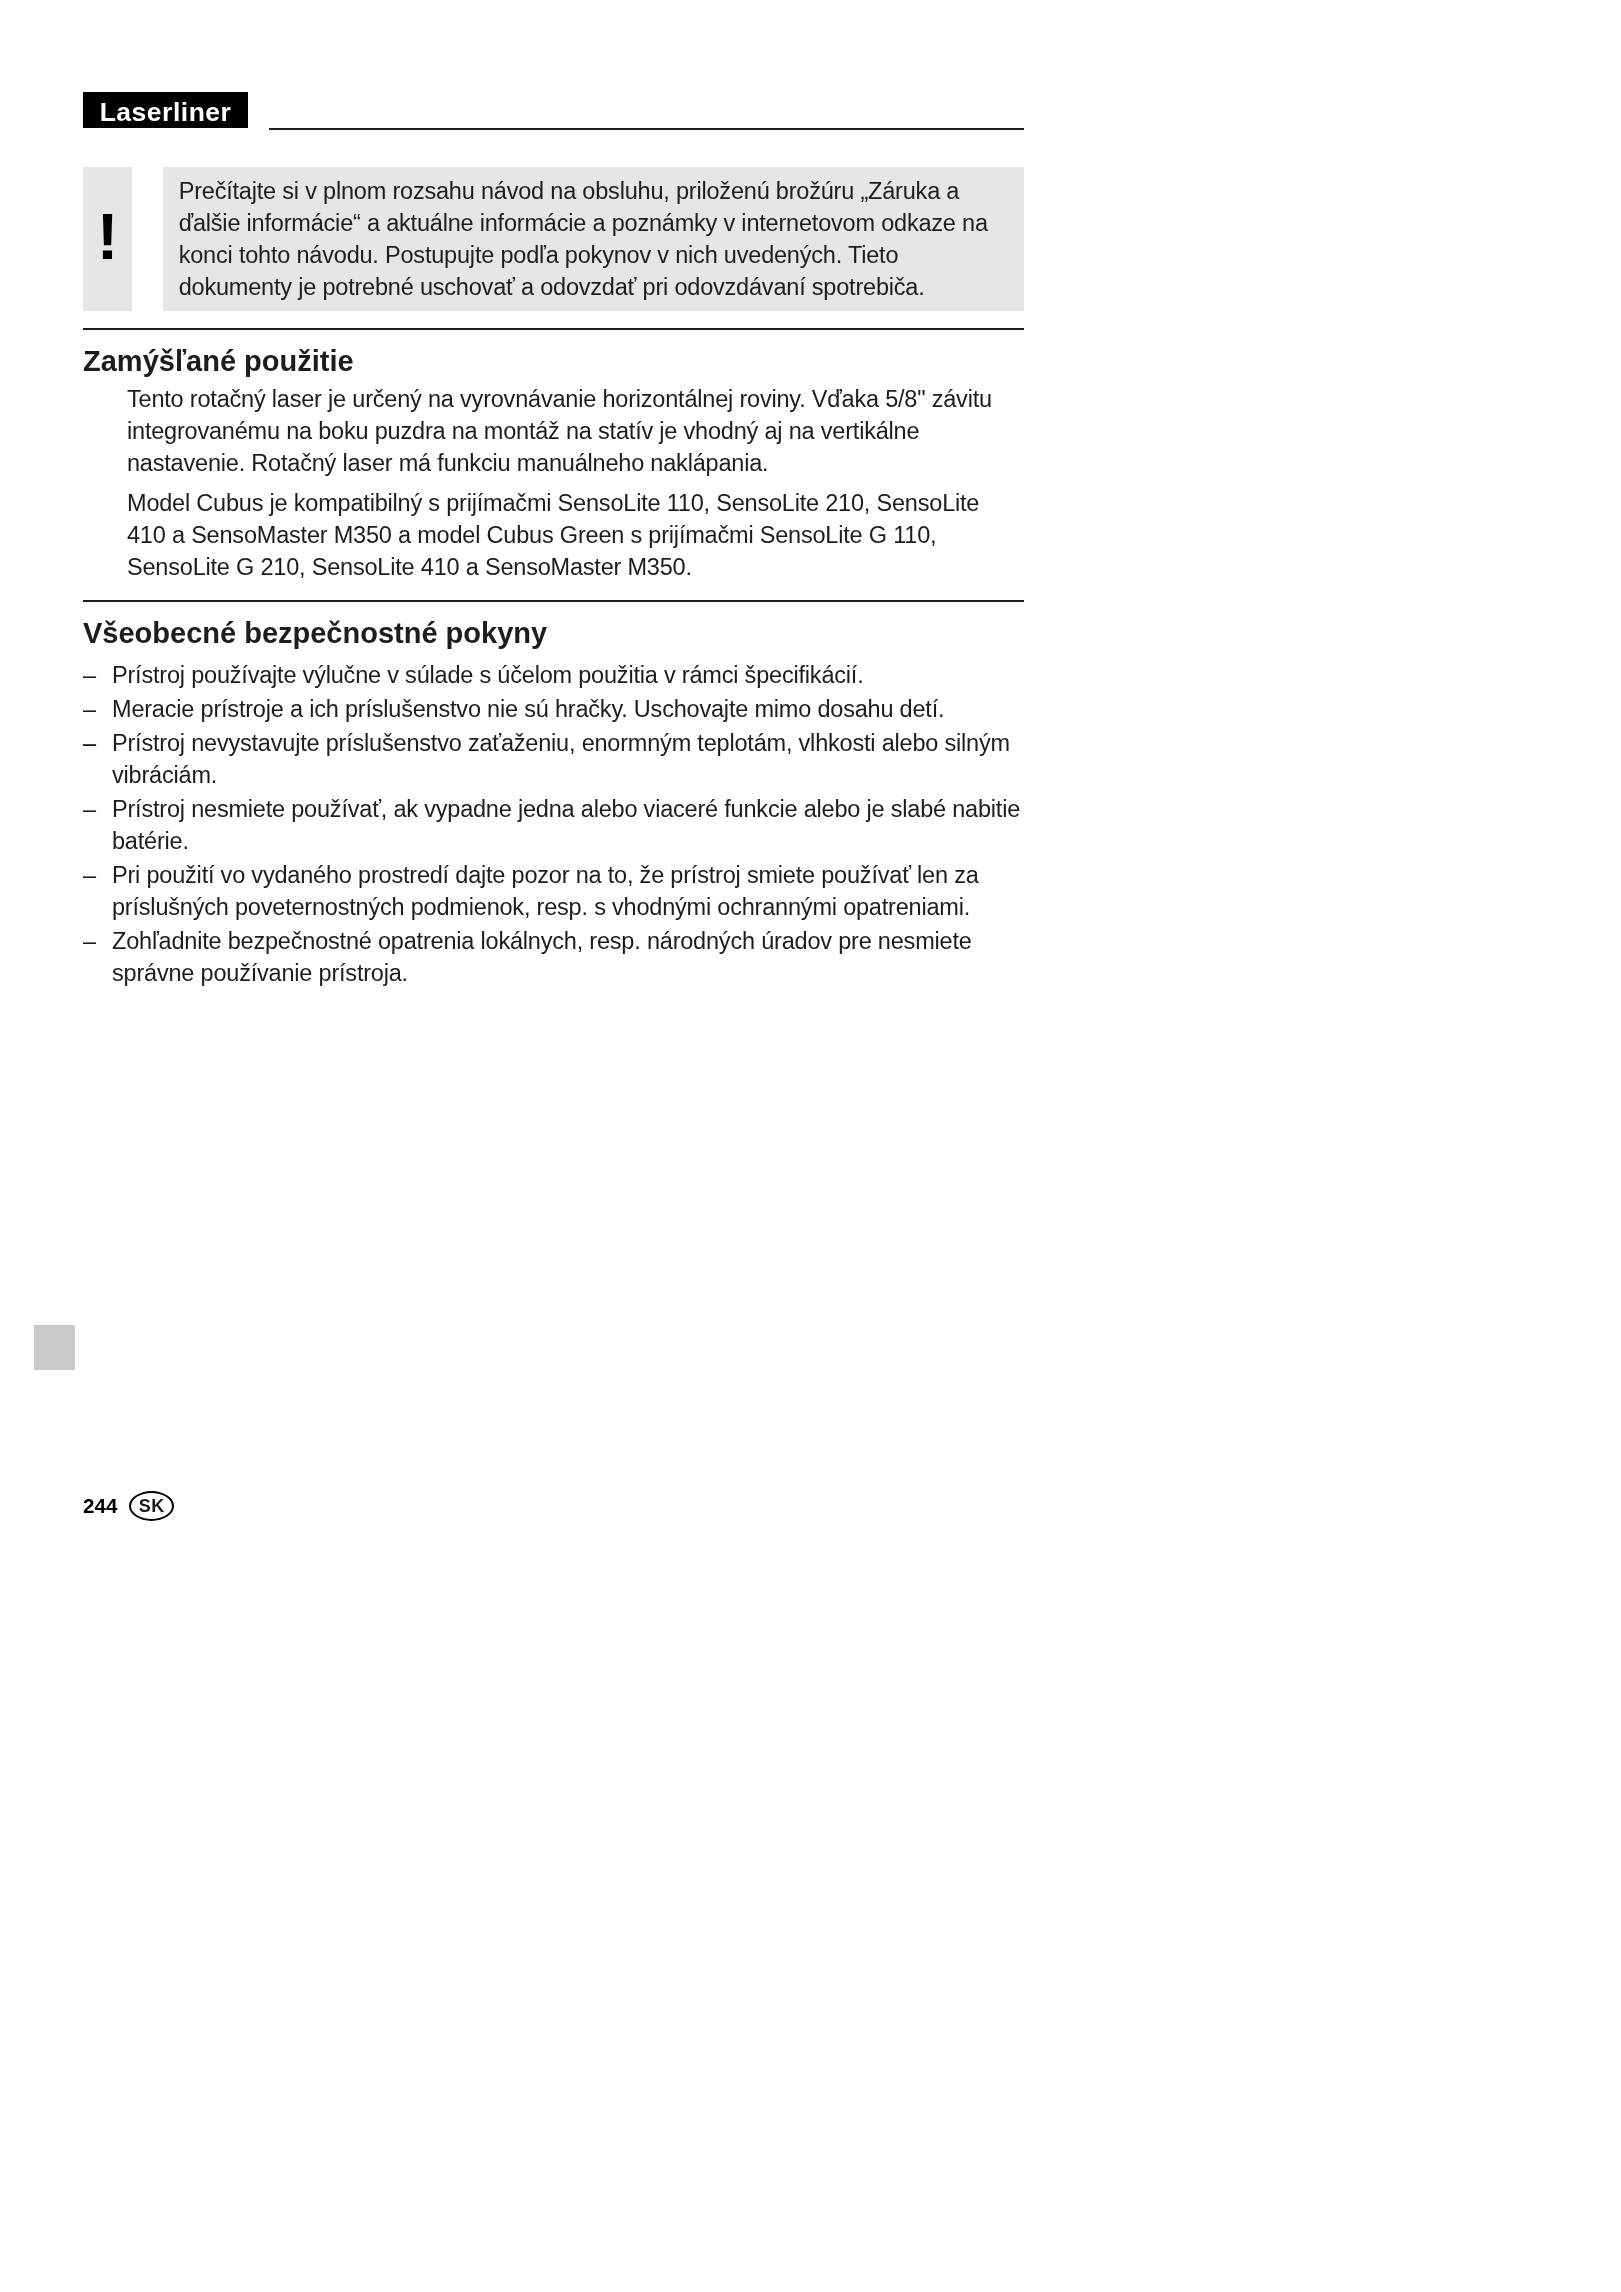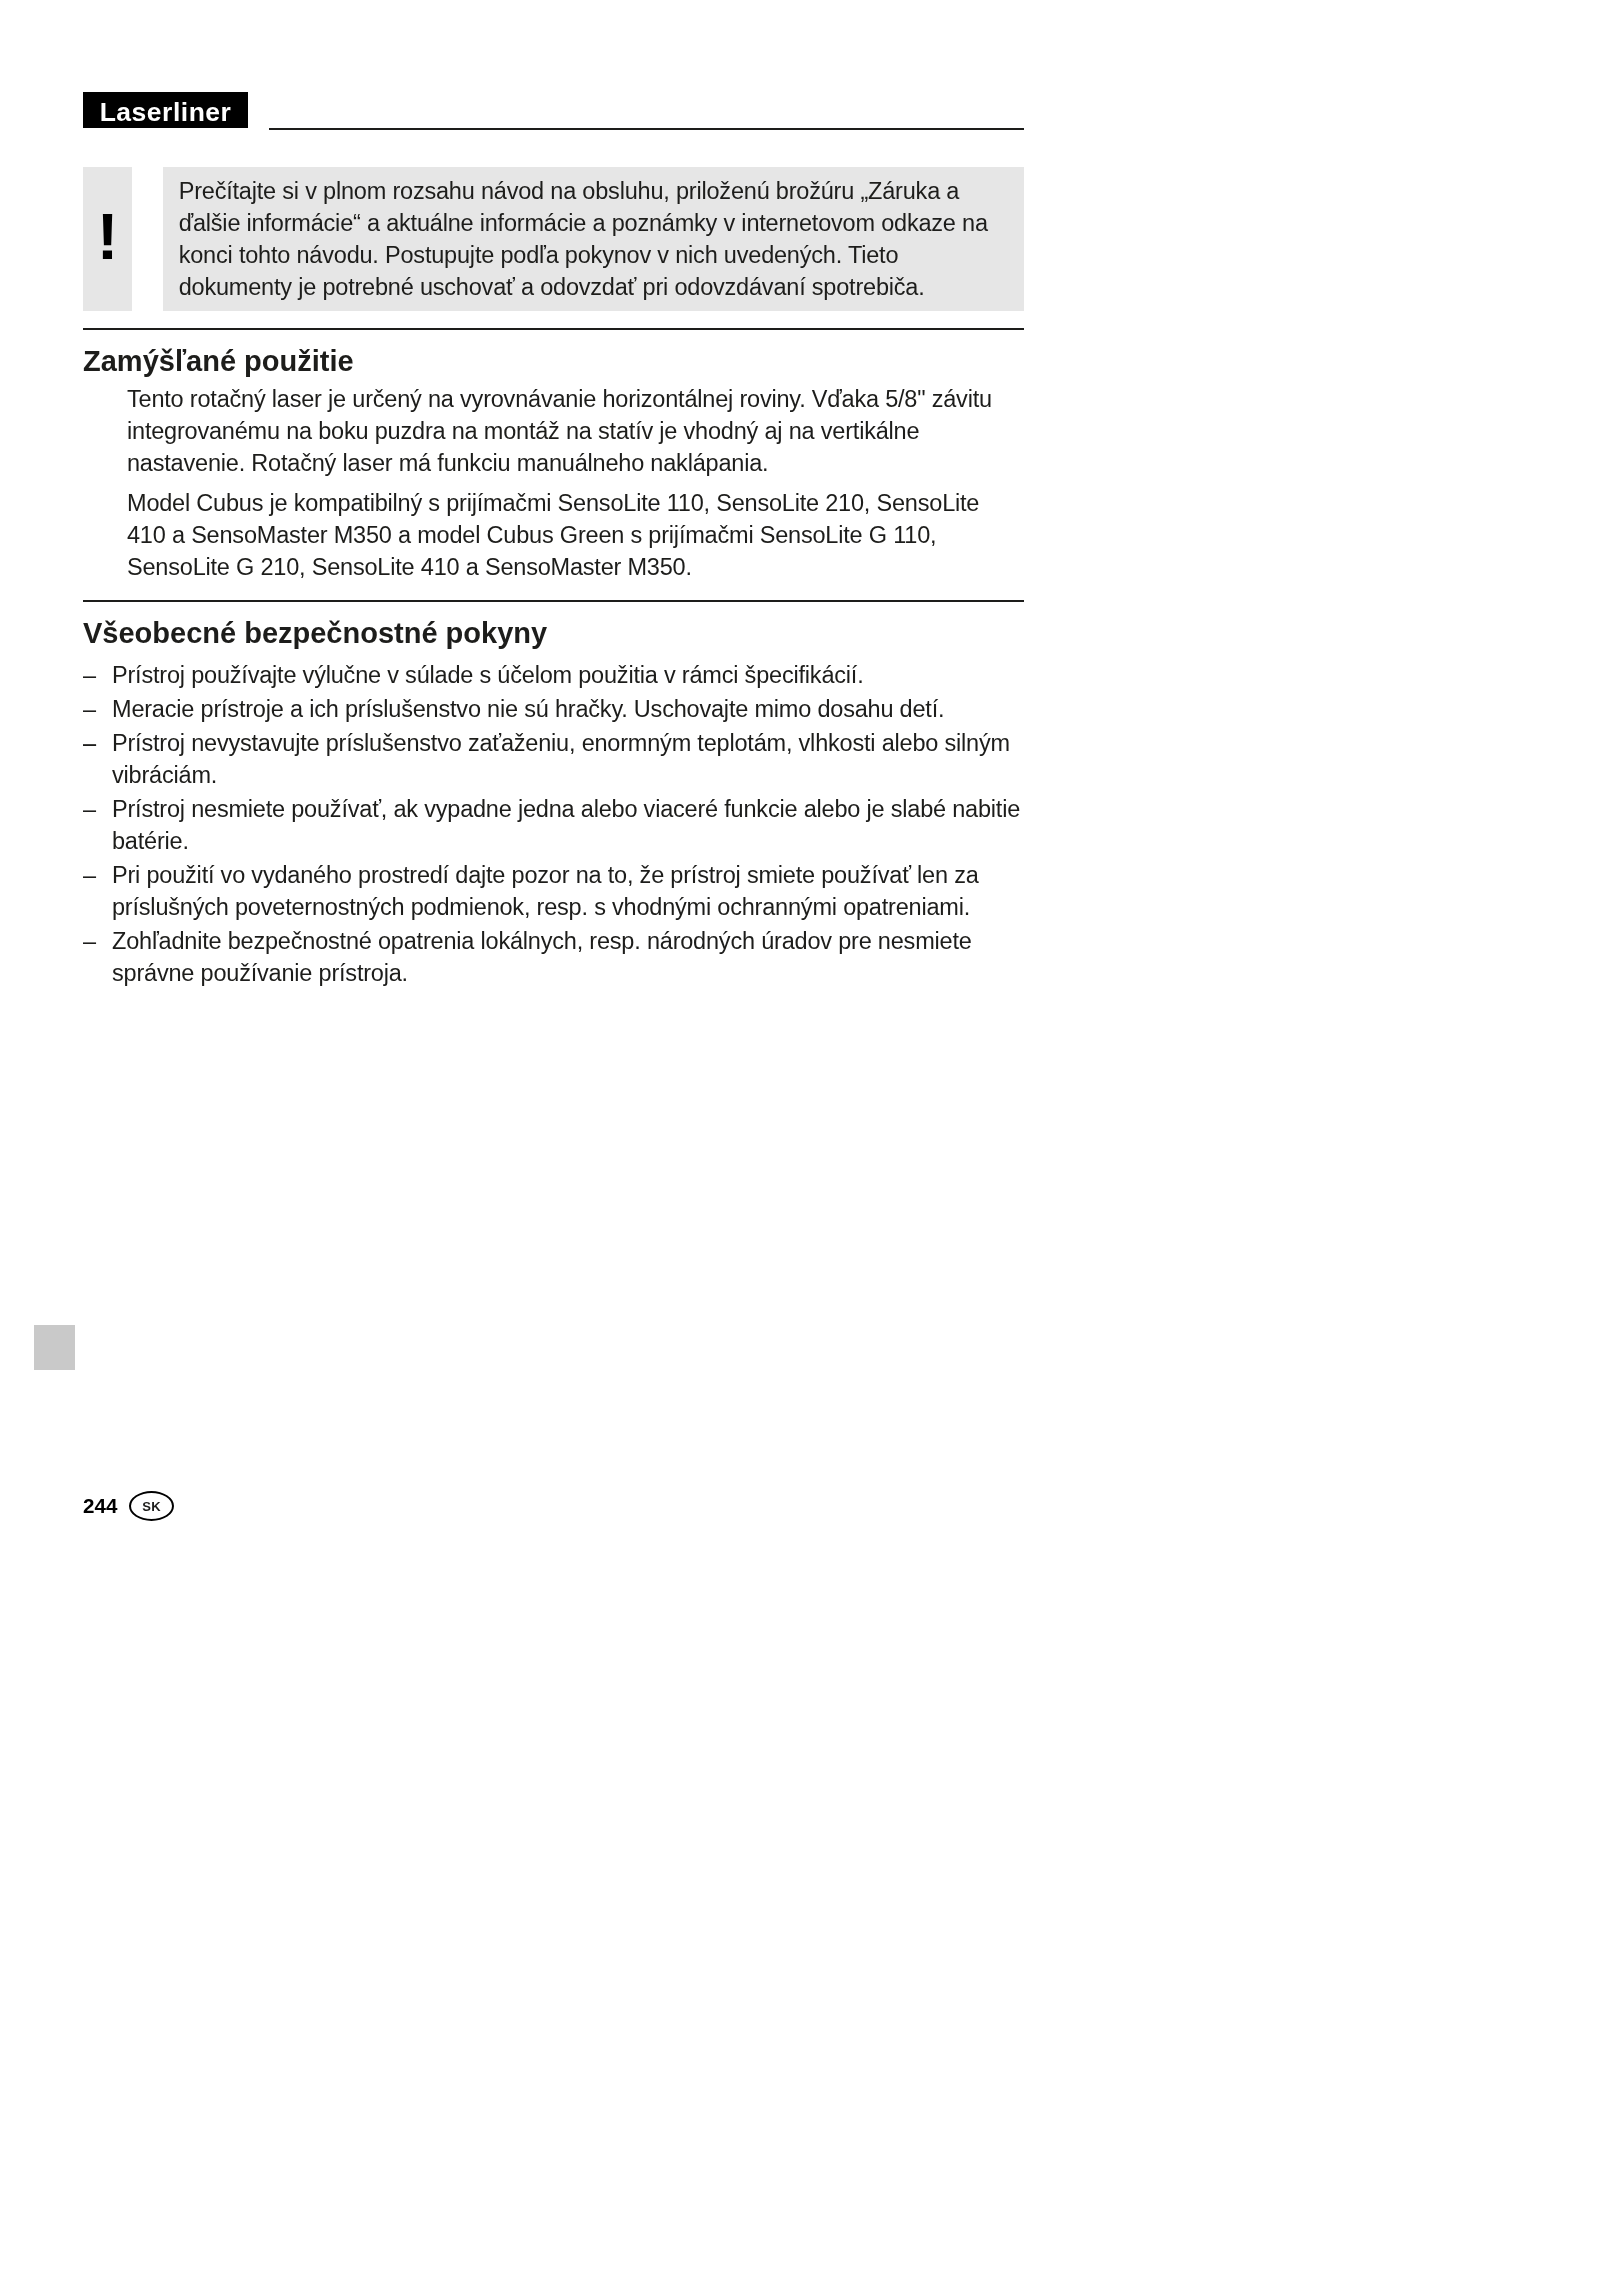--- a/index.html
+++ b/index.html
@@ -111,21 +111,21 @@
   .page-number { font-size: 20.6px; font-weight: bold; color: #000; }
   .lang-badge {
     width: 45px; height: 30px;
     border: 2.9px solid #000;
     border-radius: 50%;
     background: #fff;
     display: flex;
     align-items: center;
     justify-content: center;
   }
-  .lang-badge-label { font-size: 13px; font-weight: bold; letter-spacing: 0.5px; }
+  .lang-badge-label { font-size: 18px; font-weight: bold; letter-spacing: 0.5px; }
   
   .side-square {
     position: absolute;
     left: 34px; top: 1325px;
     width: 41px; height: 45px;
     background: #c9c9c9;
   }
 </style>
 </head>
 <body>

